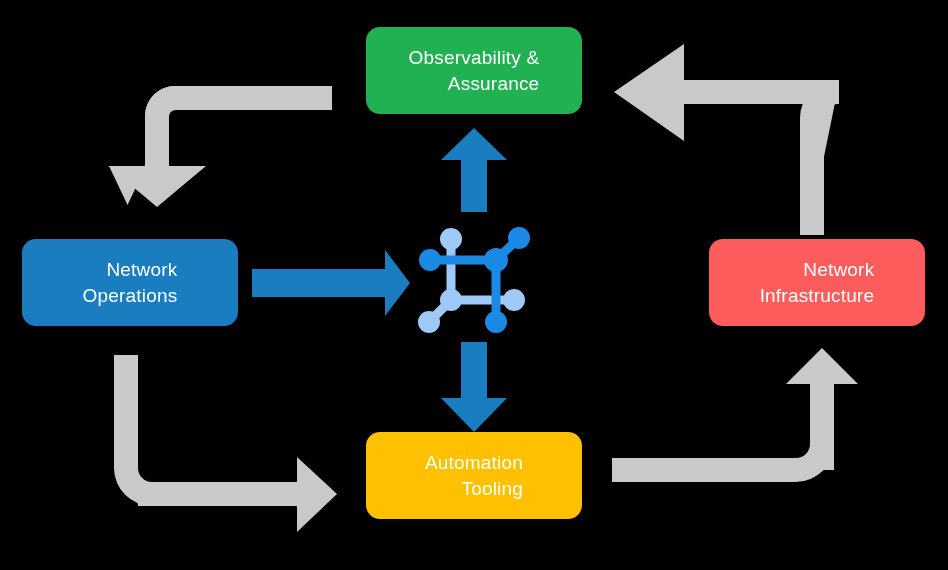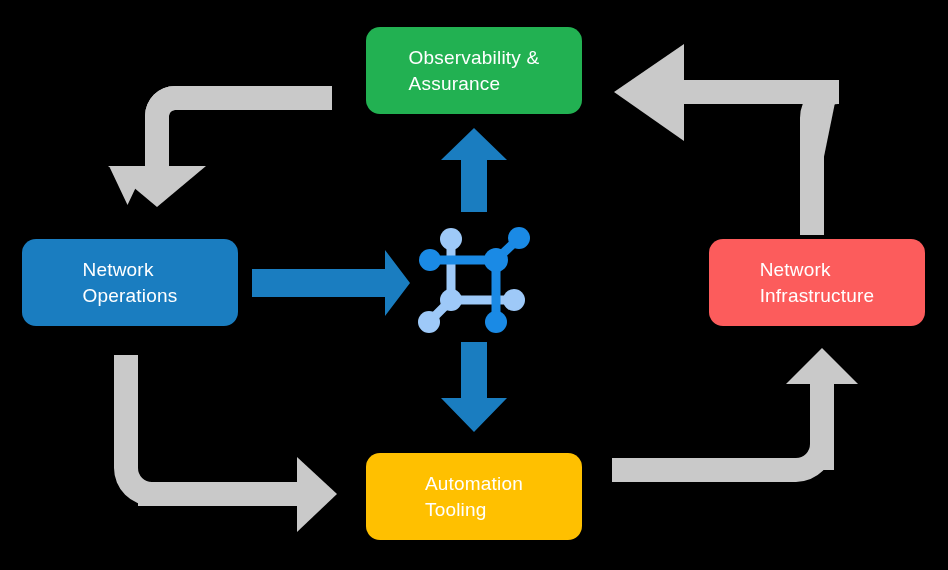--- a/index.html
+++ b/index.html
@@ -16,21 +16,21 @@
     height: 570px;
     background: #000000;
     overflow: hidden;
   }
   .node-box {
     position: absolute;
     border-radius: 14px;
     display: flex;
     align-items: center;
     justify-content: center;
-    text-align: left;
+    text-align: right;
     color: #ffffff;
     font-size: 19px;
     line-height: 1.35;
     font-weight: 400;
     letter-spacing: 0.2px;
     box-sizing: border-box;
     padding: 6px 10px;
     white-space: pre-line;
   }
   #box-observability {
@@ -39,21 +39,21 @@
   }
   #box-operations {
     left: 22px; top: 239px; width: 216px; height: 87px;
     background: #1a7dc0;
   }
   #box-infrastructure {
     left: 709px; top: 239px; width: 216px; height: 87px;
     background: #fc5c5c;
   }
   #box-automation {
-    left: 366px; top: 453px; width: 216px; height: 87px;
+    left: 366px; top: 432px; width: 216px; height: 87px;
     background: #ffc000;
   }
   .svg-layer {
     position: absolute;
     left: 0; top: 0;
     width: 948px;
     height: 570px;
   }
   .center-icon {
     position: absolute;

